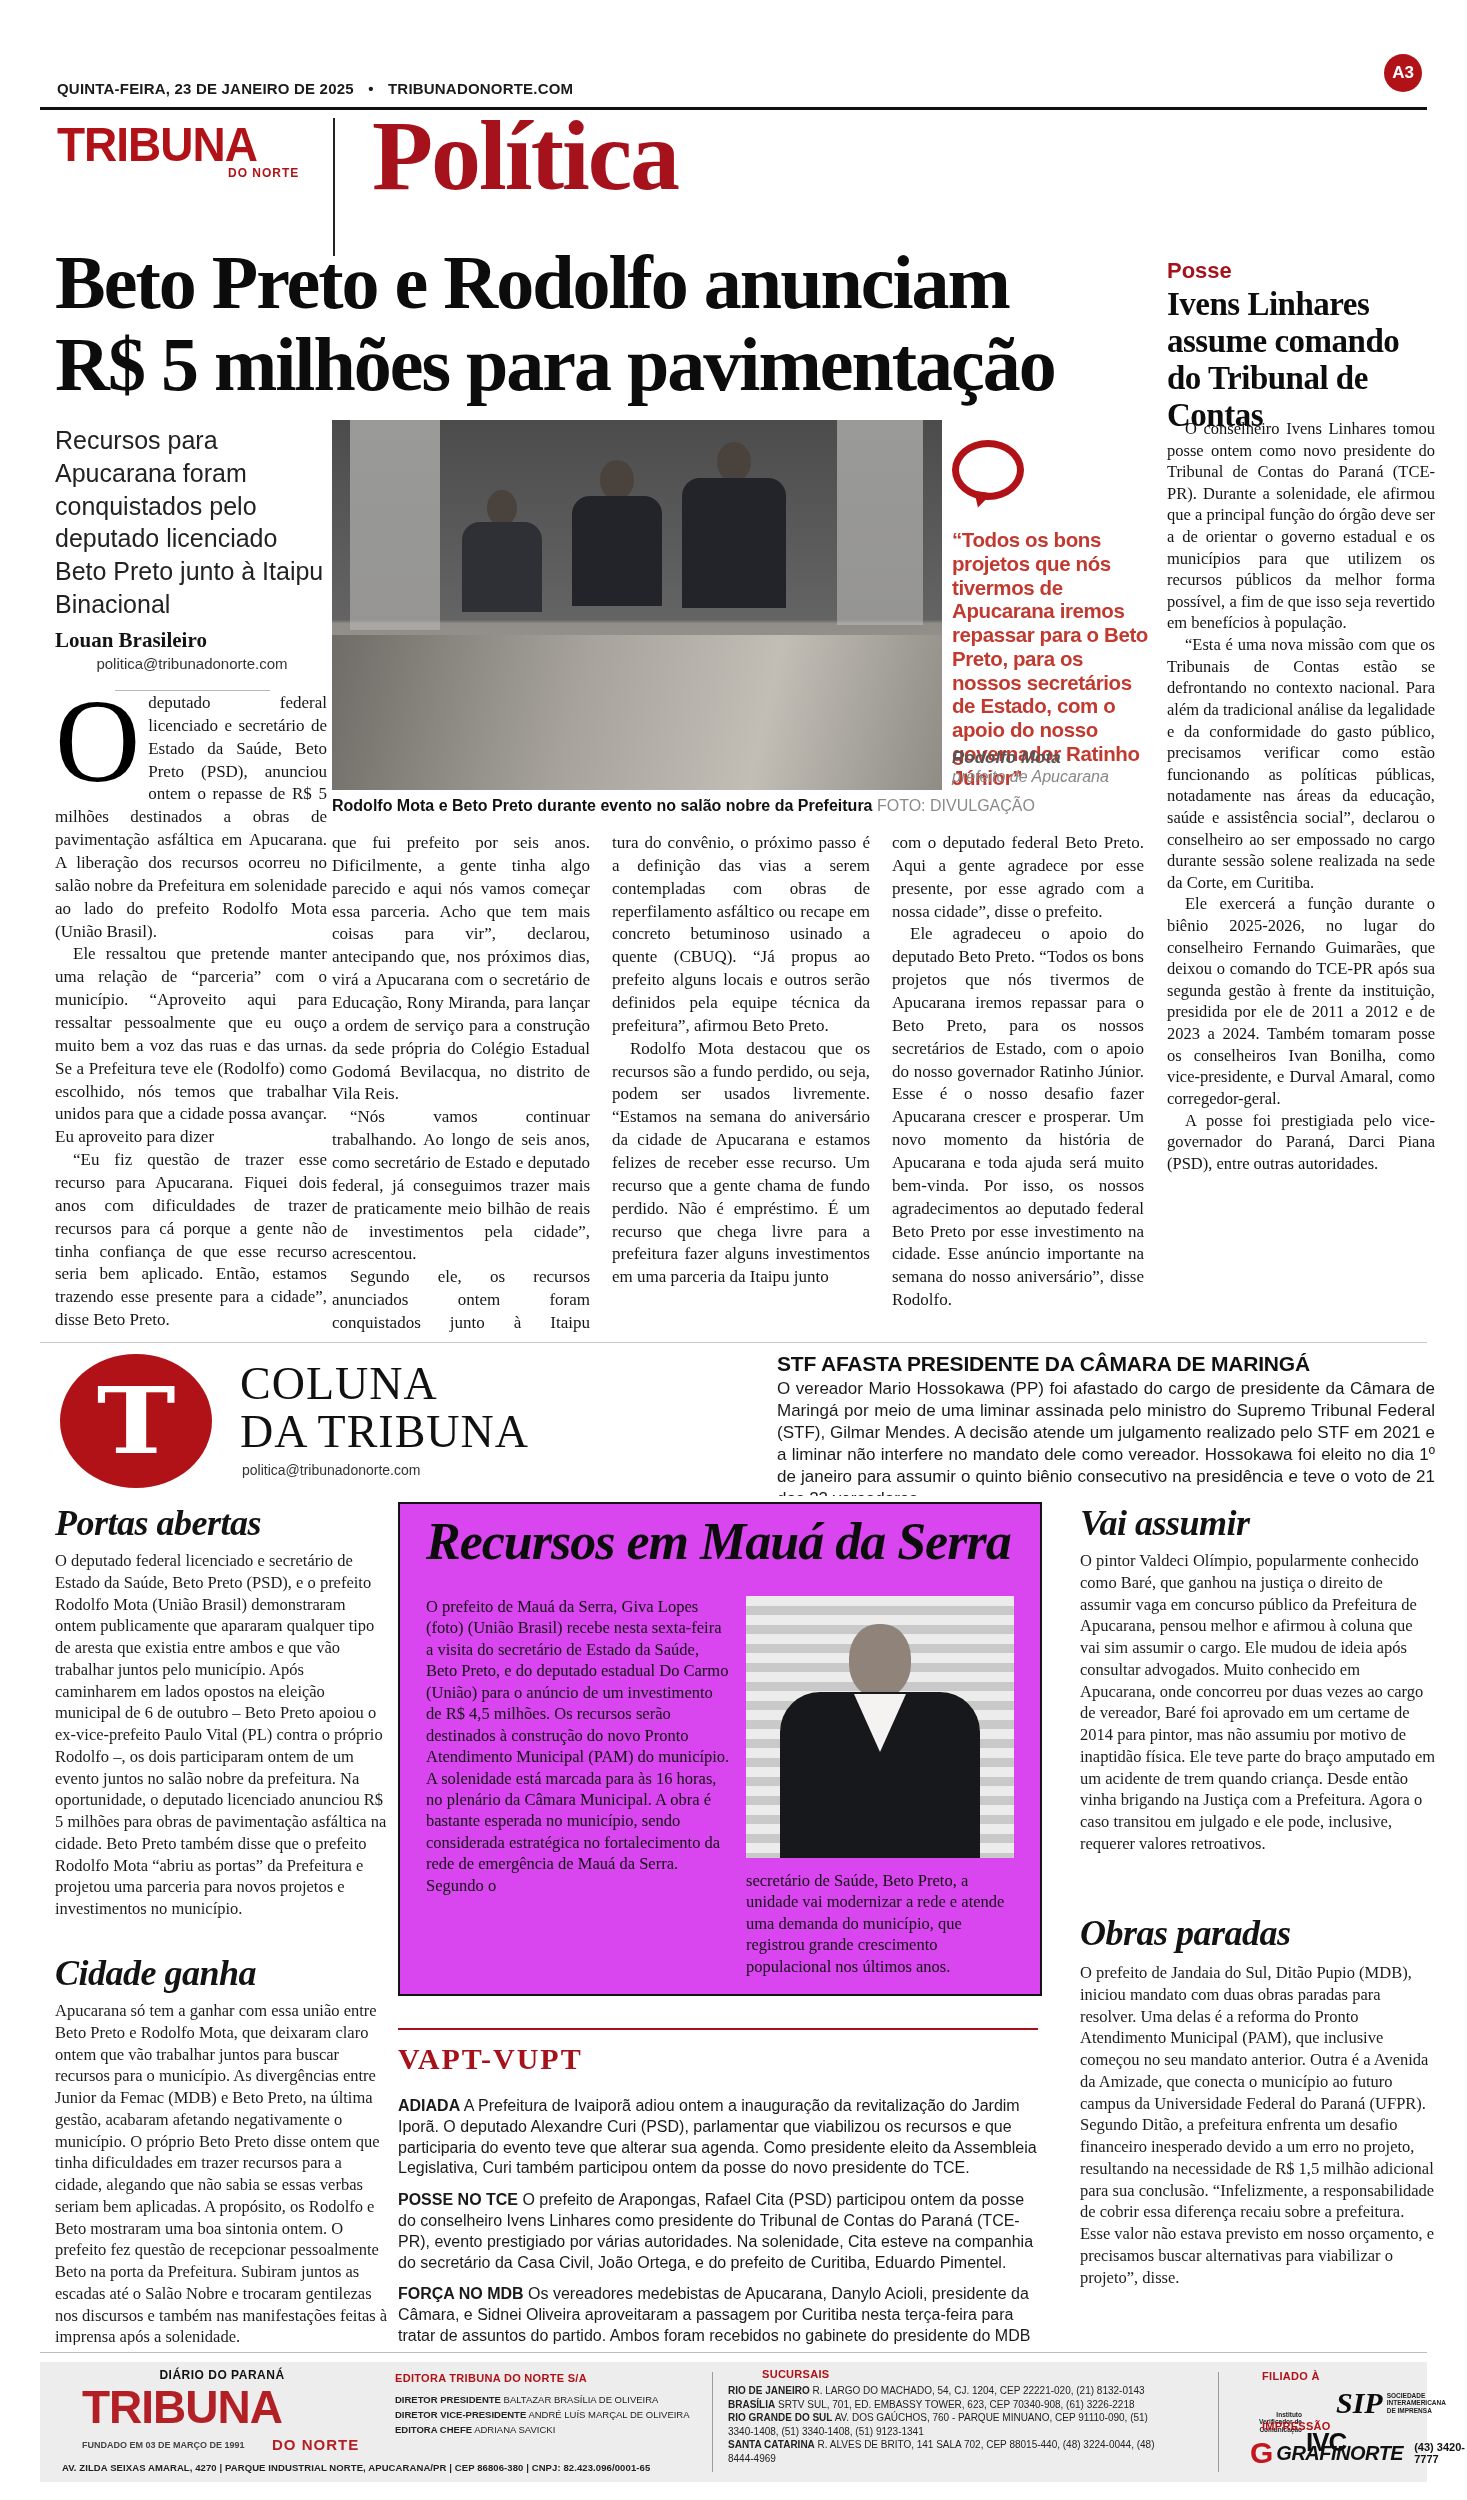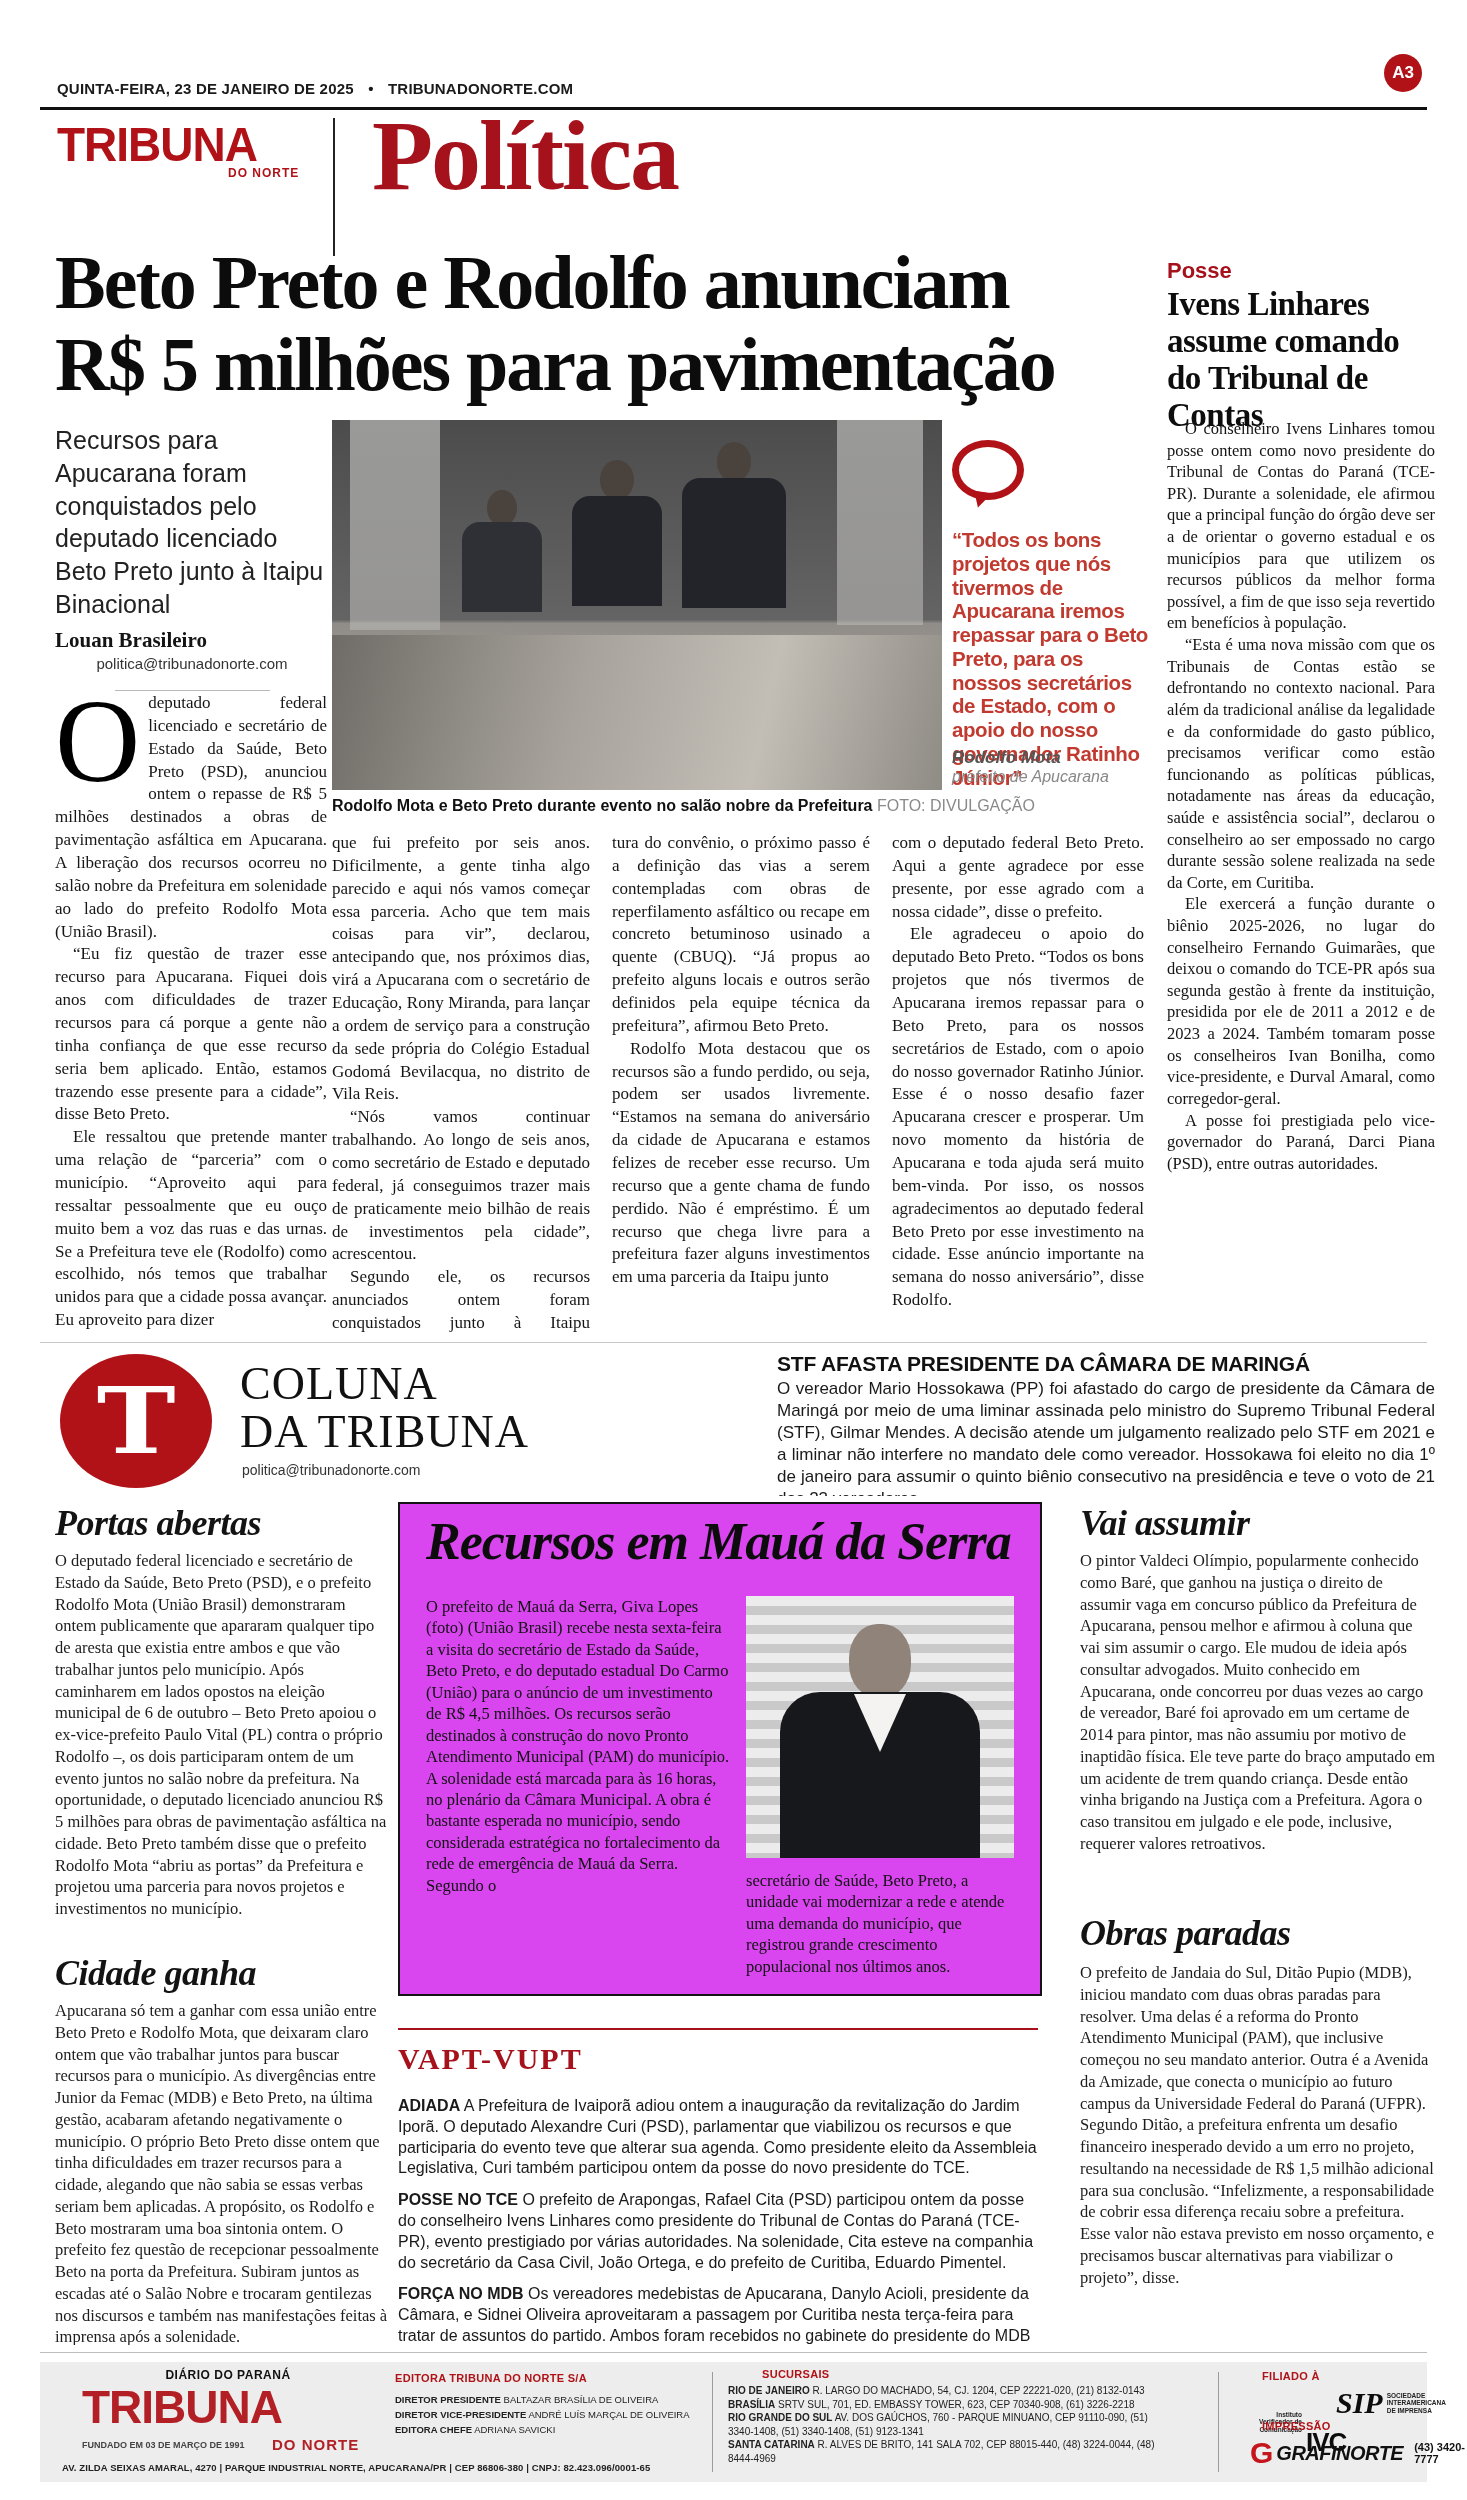--- a/index.html
+++ b/index.html
@@ -136,22 +136,22 @@
 
   <div class="abs qicon" style="left:952px;top:440px;">
       <div class="tail"></div>
     </div>
   <div class="abs pq" style="left:952px;top:528px;width:196px;">“Todos os bons projetos que nós tivermos de Apucarana iremos repassar para o Beto Preto, para os nossos secretários de Estado, com o apoio do nosso governador Ratinho Júnior”</div>
   <div class="abs pq-name" style="left:952px;top:748px;width:196px;">Rodolfo Mota</div>
   <div class="abs pq-role" style="left:952px;top:768px;width:196px;">prefeito de Apucarana</div>
 
   <div class="abs bodycol just" style="left:55px;top:692px;width:272px;height:648px;overflow:hidden;">
     <p class="noind"><span class="dropcap">O</span><span>deputado federal licenciado e secretário de Estado da Saúde, Beto Preto (PSD), anunciou ontem o repasse de R$ 5 milhões destinados a obras de pavimentação asfáltica em Apucarana. A liberação dos recursos ocorreu no salão nobre da Prefeitura em solenidade ao lado do prefeito Rodolfo Mota (União Brasil).</span></p>
+    <p>Ele ressaltou que pretende manter uma relação de “parceria” com o município. “Aproveito aqui para ressaltar pessoalmente que eu ouço muito bem a voz das ruas e das urnas. Se a Prefeitura teve ele (Rodolfo) como escolhido, nós temos que trabalhar unidos para que a cidade possa avançar. Eu aproveito para dizer</p>
     <p>“Eu fiz questão de trazer esse recurso para Apucarana. Fiquei dois anos com dificuldades de trazer recursos para cá porque a gente não tinha confiança de que esse recurso seria bem aplicado. Então, estamos trazendo esse presente para a cidade”, disse Beto Preto.</p>
-    <p>Ele ressaltou que pretende manter uma relação de “parceria” com o município. “Aproveito aqui para ressaltar pessoalmente que eu ouço muito bem a voz das ruas e das urnas. Se a Prefeitura teve ele (Rodolfo) como escolhido, nós temos que trabalhar unidos para que a cidade possa avançar. Eu aproveito para dizer</p>
   </div>
 
   <div class="abs bodycol just" style="left:332px;top:832px;width:258px;height:506px;overflow:hidden;">
     <p class="noind">que fui prefeito por seis anos. Dificilmente, a gente tinha algo parecido e aqui nós vamos começar essa parceria. Acho que tem mais coisas para vir”, declarou, antecipando que, nos próximos dias, virá a Apucarana com o secretário de Educação, Rony Miranda, para lançar a ordem de serviço para a construção da sede própria do Colégio Estadual Godomá Bevilacqua, no distrito de Vila Reis.</p>
     <p>“Nós vamos continuar trabalhando. Ao longo de seis anos, como secretário de Estado e deputado federal, já conseguimos trazer mais de praticamente meio bilhão de reais de investimentos pela cidade”, acrescentou.</p>
     <p>Segundo ele, os recursos anunciados ontem foram conquistados junto à Itaipu Binacional. Com a assina-</p>
   </div>
   <div class="abs bodycol just" style="left:612px;top:832px;width:258px;height:506px;overflow:hidden;">
     <p class="noind">tura do convênio, o próximo passo é a definição das vias a serem contempladas com obras de reperfilamento asfáltico ou recape em concreto betuminoso usinado a quente (CBUQ). “Já propus ao prefeito alguns locais e outros serão definidos pela equipe técnica da prefeitura”, afirmou Beto Preto.</p>
     <p>Rodolfo Mota destacou que os recursos são a fundo perdido, ou seja, podem ser usados livremente. “Estamos na semana do aniversário da cidade de Apucarana e estamos felizes de receber esse recurso. Um recurso que a gente chama de fundo perdido. Não é empréstimo. É um recurso que chega livre para a prefeitura fazer alguns investimentos em uma parceria da Itaipu junto</p>
@@ -207,21 +207,21 @@
   </div>
 
   <div class="abs colhead" style="left:1080px;top:1502px;">Vai assumir</div>
   <div class="abs coltext" style="left:1080px;top:1550px;width:356px;height:352px;overflow:hidden;">O pintor Valdeci Olímpio, popularmente conhecido como Baré, que ganhou na justiça o direito de assumir vaga em concurso público da Prefeitura de Apucarana, pensou melhor e afirmou à coluna que vai sim assumir o cargo. Ele mudou de ideia após consultar advogados. Muito conhecido em Apucarana, onde concorreu por duas vezes ao cargo de vereador, Baré foi aprovado em um certame de 2014 para pintor, mas não assumiu por motivo de inaptidão física. Ele teve parte do braço amputado em um acidente de trem quando criança. Desde então vinha brigando na Justiça com a Prefeitura. Agora o caso transitou em julgado e ele pode, inclusive, requerer valores retroativos.</div>
   <div class="abs colhead" style="left:1080px;top:1912px;">Obras paradas</div>
   <div class="abs coltext" style="left:1080px;top:1962px;width:356px;height:372px;overflow:hidden;">O prefeito de Jandaia do Sul, Ditão Pupio (MDB), iniciou mandato com duas obras paradas para resolver. Uma delas é a reforma do Pronto Atendimento Municipal (PAM), que inclusive começou no seu mandato anterior. Outra é a Avenida da Amizade, que conecta o município ao futuro campus da Universidade Federal do Paraná (UFPR). Segundo Ditão, a prefeitura enfrenta um desafio financeiro inesperado devido a um erro no projeto, resultando na necessidade de R$ 1,5 milhão adicional para sua conclusão. “Infelizmente, a responsabilidade de cobrir essa diferença recaiu sobre a prefeitura. Esse valor não estava previsto em nosso orçamento, e precisamos buscar alternativas para viabilizar o projeto”, disse.</div>
 
   <div class="abs" style="left:40px;top:2352px;width:1387px;height:1px;background:#bdbdbd;"></div>
   <div class="abs fband" style="left:40px;top:2362px;width:1387px;height:120px;"></div>
 
-  <div class="abs f-diario" style="left:98px;top:2368px;width:260px;text-align:center;">DIÁRIO DO PARANÁ</div>
+  <div class="abs f-diario" style="left:92px;top:2368px;width:260px;text-align:center;">DIÁRIO DO PARANÁ</div>
   <div class="abs f-logo" style="left:82px;top:2380px;">TRIBUNA</div>
   <div class="abs" style="left:82px;top:2440px;font:700 9px 'Liberation Sans',sans-serif;color:#444;">FUNDADO EM 03 DE MARÇO DE 1991</div>
   <div class="abs" style="left:272px;top:2436px;font:700 15px 'Liberation Sans',sans-serif;color:#b22025;letter-spacing:1px;">DO NORTE</div>
   <div class="abs f-addr" style="left:62px;top:2462px;width:640px;">AV. ZILDA SEIXAS AMARAL, 4270  |  PARQUE INDUSTRIAL NORTE, APUCARANA/PR  |  CEP 86806-380  |  CNPJ: 82.423.096/0001-65</div>
 
   <div class="abs f-red" style="left:395px;top:2372px;">EDITORA TRIBUNA DO NORTE S/A</div>
   <div class="abs f-sm" style="left:395px;top:2392px;line-height:15px;">
     <div><b>DIRETOR PRESIDENTE</b><span> BALTAZAR BRASÍLIA DE OLIVEIRA</span></div>
     <div><b>DIRETOR VICE-PRESIDENTE</b><span> ANDRÉ LUÍS MARÇAL DE OLIVEIRA</span></div>
     <div><b>EDITORA CHEFE</b><span> ADRIANA SAVICKI</span></div>

